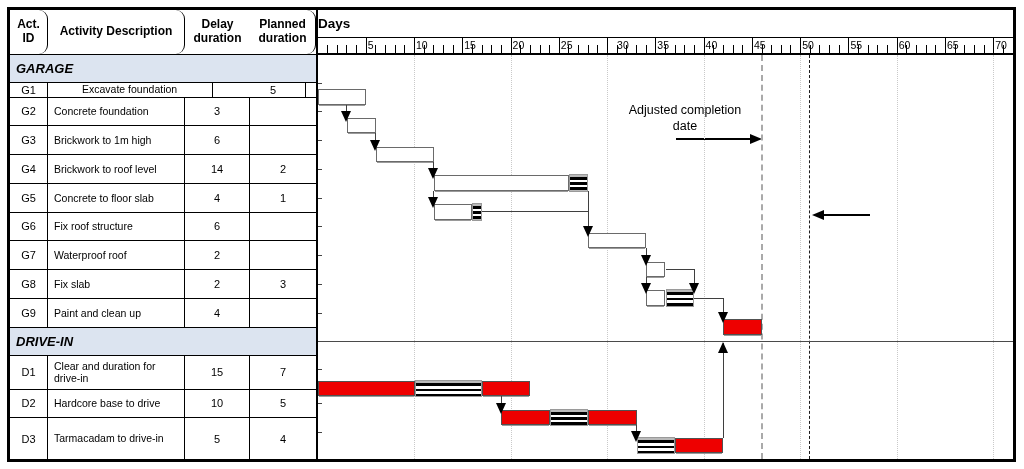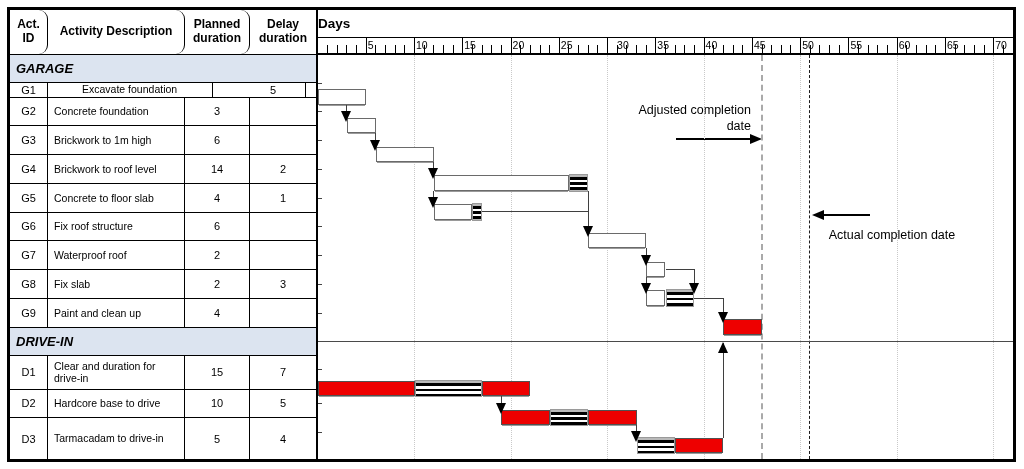--- a/index.html
+++ b/index.html
@@ -44,38 +44,38 @@
                #000 7.5px 10px,#fff 10px 12.5px,#000 12.5px 15.5px,#b9b9b9 15.5px 17.5px);}
   
   .cline{position:absolute;background:#3f3f3f;}
   .arr{position:absolute;width:0;height:0;}
   .arr-down{border-left:5.5px solid transparent;border-right:5.5px solid transparent;border-top:11px solid #000;}
   .arr-up{border-left:5.5px solid transparent;border-right:5.5px solid transparent;border-bottom:11px solid #000;}
   .arr-right{border-top:5.5px solid transparent;border-bottom:5.5px solid transparent;border-left:12px solid #000;}
   .arr-left{border-top:5.5px solid transparent;border-bottom:5.5px solid transparent;border-right:12px solid #000;}
   
   .ann{position:absolute;font-size:12.5px;line-height:1.28;text-align:center;color:#000;}
-  #ann-adjusted{left:301px;top:92px;width:132px;text-align:right;}
+  #ann-adjusted{left:301px;top:92px;width:132px;}
   #ann-adjusted-line{position:absolute;left:358px;top:128px;width:75px;height:2px;background:#000;}
   #ann-adjusted-head{left:432px;top:123.5px;}
   #ann-actual{left:506px;top:217px;width:136px;}
   #ann-actual-line{position:absolute;left:506px;top:204px;width:46px;height:2px;background:#000;}
   #ann-actual-head{left:494px;top:199.5px;}
 </style>
 </head>
 <body>
 
 <div id="frame">
 
   <div id="table-panel">
     <div class="t-row" id="t-header">
       <div class="t-cell">Act. ID</div>
       <div class="t-cell">Activity Description</div>
+      <div class="t-cell last">Delay duration</div>
       <div class="t-cell">Planned duration</div>
-      <div class="t-cell last">Delay duration</div>
     </div>
 
   <div class="t-band" style="height: 28px; background: rgb(220, 228, 240);">GARAGE</div>
       <div class="t-row" style="height: 15px; gap: 28px;">
         <div class="t-cell">G1</div>
         <div class="t-cell desc">Excavate foundation</div>
         <div class="t-cell">5</div>
         <div class="t-cell last"></div>
       </div>
       <div class="t-row" style="height: 28.75px;">
@@ -234,21 +234,20 @@
         <div class="tick-minor" style="left: 665.542px;"></div>
         <div class="tick-major" style="left: 675.194px;"></div>
         <div class="tick-label" style="left: 677.194px;">70</div>
         <div class="tick-minor" style="left: 684.847px;"></div>
       </div>
 
     <div class="ann" id="ann-adjusted">Adjusted completion date</div>
     <div id="ann-adjusted-line"></div>
     <div class="arr arr-right" id="ann-adjusted-head"></div>
 
-    <div class="ann" id="ann-actual">Actual completion date</div>
     <div id="ann-actual-line"></div>
     <div class="arr arr-left" id="ann-actual-head"></div>
   <div class="gridline" style="left: 96.0278px;"></div>
       <div class="gridline" style="left: 192.556px;"></div>
       <div class="gridline" style="left: 289.083px;"></div>
       <div class="gridline" style="left: 385.611px;"></div>
       <div class="gridline" style="left: 482.139px;"></div>
       <div class="gridline" style="left: 578.667px;"></div>
       <div class="gridline" style="left: 675.194px;"></div>
       <div class="refline ref-adjusted" style="left: 443.028px;"></div>

